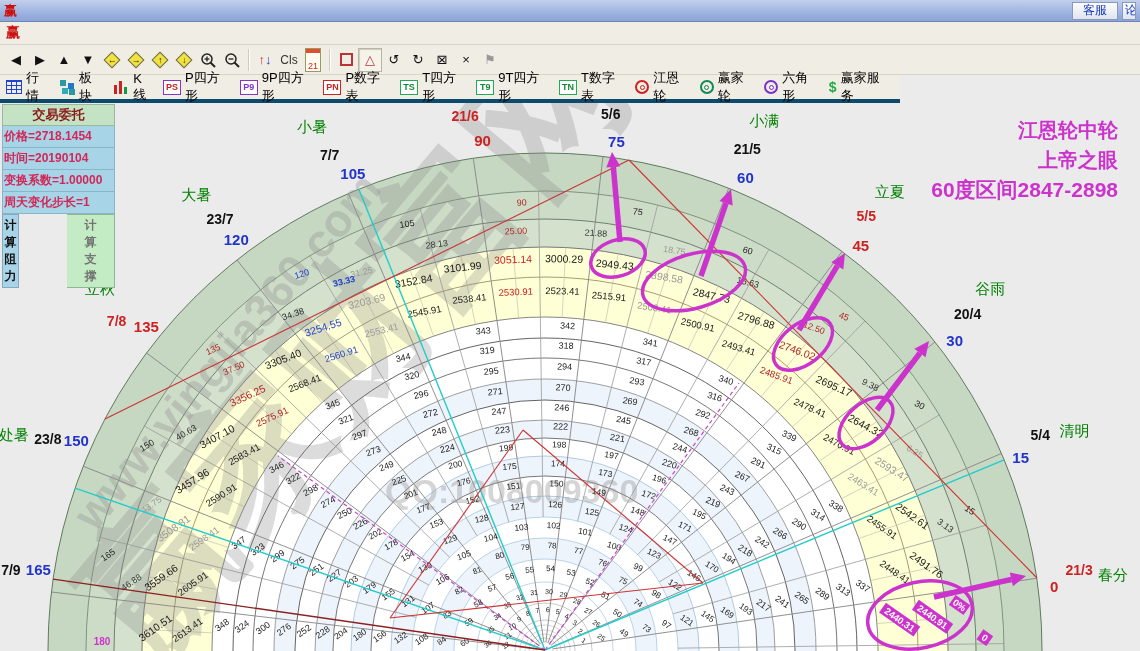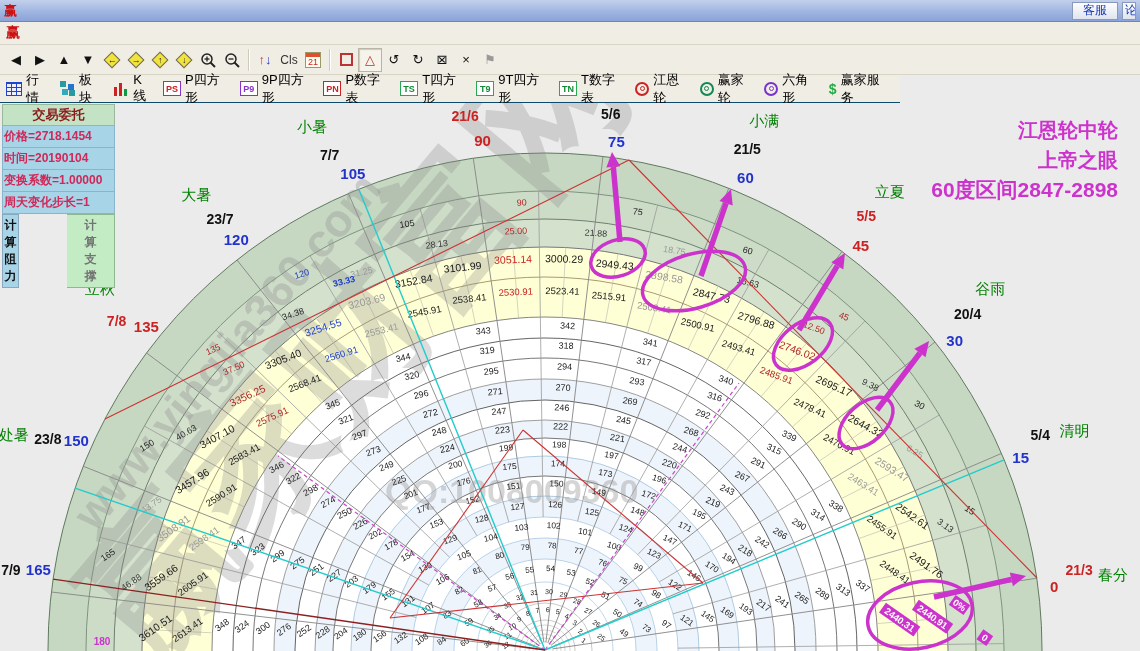--- a/index.html
+++ b/index.html
@@ -33,30 +33,30 @@
   .t1 { width:24px; height:24px; display:flex; align-items:center; justify-content:center;
     font-size:13px; color:#111; }
   .t1.pressed { border:1px solid #b8b4a6; background:#f6f3ea;
     box-shadow:inset 1px 1px 1px #cfcabb; }
   .sep { width:1px; height:22px; background:#cfcabb; margin:0 4px;
     box-shadow:1px 0 0 #ffffff; }
   .diamond { width:12px; height:12px; background:#f2e23c; border:1px solid #666;
     transform:rotate(45deg); display:flex; align-items:center; justify-content:center; }
   .diamond > span { transform:rotate(-45deg); font-size:9px; color:#222; font-weight:bold; }
   .cls-txt { font-size:12px; color:#333; }
-  .cal { width:16px; height:16px; border:1px solid #996; background:#fffef0; font-size:9px;
+  .cal { width:16px; height:24px; border:1px solid #996; background:#fffef0; font-size:9px;
     color:#c22; display:flex; align-items:flex-end; justify-content:center; position:relative; }
   .cal::before { content:""; position:absolute; top:0; left:0; right:0; height:4px; background:#e05030; }
   .shape-sq { width:13px; height:13px; border:2px solid #bb3333; }
   .red { color:#bb3333; } .gray { color:#999; }
   .updown .u { color:#cc2222; font-weight:bold; } .updown .d { color:#2233cc; font-weight:bold; }
 
   
   .toolbar2 { position:absolute; left:0; top:75px; width:900px; height:28px;
-    background:#f0ede4; border-bottom:1px solid #0c4a6e;
+    background:#f0ede4; border-bottom:4px solid #0c4a6e;
     display:flex; align-items:center; padding-left:6px; font-size:13px; }
   .t2-item { display:flex; align-items:center; margin-right:10px; cursor:default; }
   .t2-item .ic { margin-right:4px; display:flex; align-items:center; justify-content:center; }
   .lettericon { width:18px; height:15px; font-size:9px; font-weight:bold;
     display:flex; align-items:center; justify-content:center; background:#fff; }
   .icon-table { width:16px; height:14px; border:1px solid #2244cc;
     background:
       linear-gradient(#2244cc 1px,transparent 1px) 0 4px/16px 4px repeat-y,
       linear-gradient(90deg,#2244cc 1px,transparent 1px) 4px 0/5px 14px repeat-x,#eef;}
   .icon-blocks { width:15px; height:15px; position:relative; }

